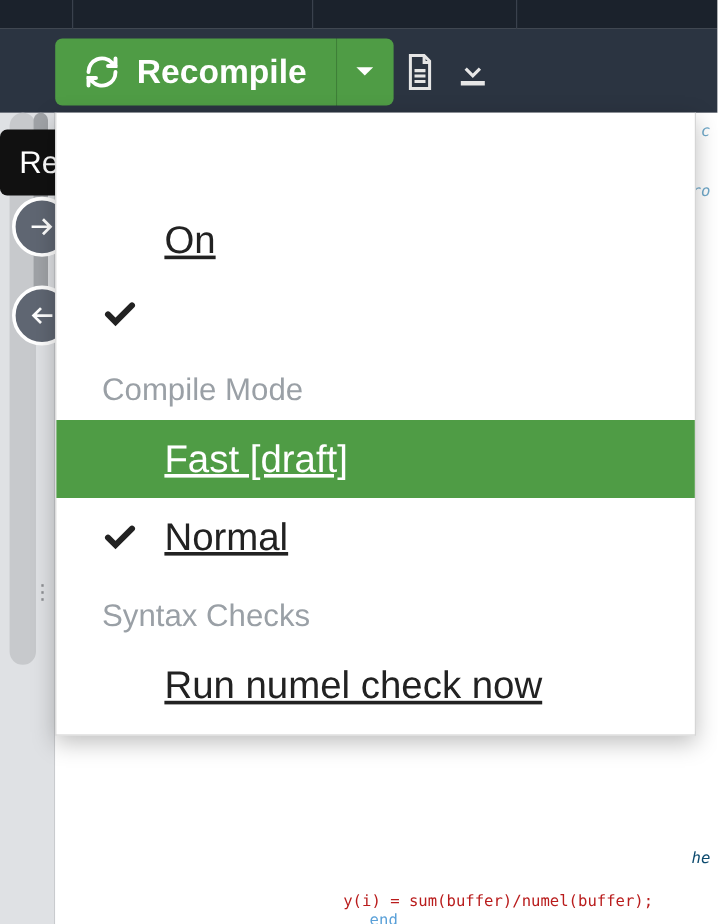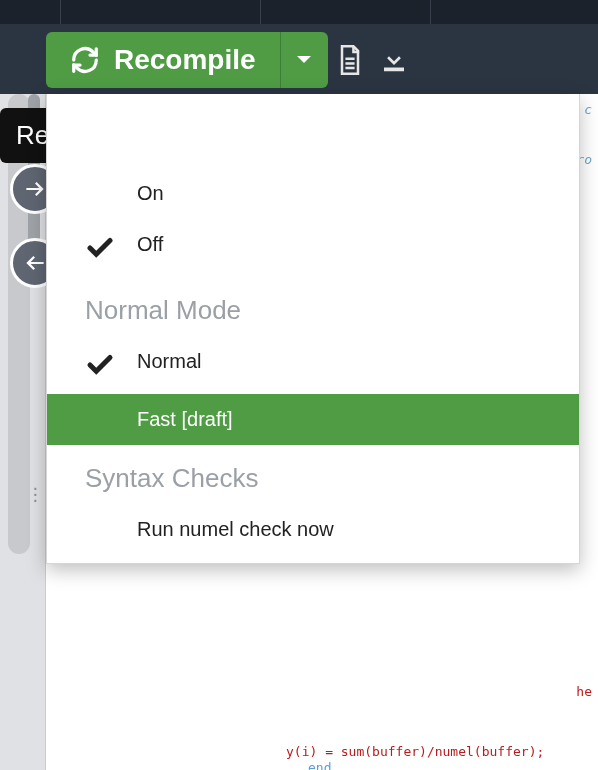--- a/index.html
+++ b/index.html
@@ -93,22 +93,22 @@
   .dropdown {
     position:absolute; top:94px; left:46px; width:534px;
     background:#fff; box-shadow:0 6px 18px rgba(0,0,0,.25);
     border:1px solid #d6d6d6; border-top:none;
     padding-top:74px; padding-bottom:8px;
   }
   .dropdown .section-label {
     color:#9aa0a6; font-size:26px; padding:18px 38px 10px;
   }
   .dropdown .item {
-    display:flex; font-size:20px; color:#222;
-    padding:14px 0 14px 38px; cursor:pointer; position:relative;
+    display:flex; font-size:32px; color:#222;
+    padding:14px 0 14px 38px; cursor:pointer; position:relative;text-decoration:underline;
   }
   .dropdown .item .check {
     width:52px; display:flex; align-items:center; justify-content:flex-start;
     color:#222;
   }
   .dropdown .item.selected {
     background:#4f9c45; color:#fff;
   }
   .dropdown .item .label { flex:1; }
 
@@ -129,21 +129,21 @@
 <div class="gutter">
   <div class="gutter-inner"></div>
   <div class="gutter-scroll"></div>
   <div class="gutter-dots">·<br>·<br>·</div>
 
 </div>
 
 <div class="editor-bg">
   <span class="codeline" style="top:8px; right:6px; font-style:italic; color:#6fa8c9">e c</span>
   <span class="codeline" style="top:58px; right:6px; font-style:italic; color:#6fa8c9">pro</span>
-  <span class="codeline" style="top:590px; right:6px; color:#b91c1c">he</span>
+  <span class="codeline" style="top:614px; right:6px; font-style:italic; color:#0c4a6e">he</span>
   <span class="codeline" style="top:650px; left:240px; color:#b91c1c">y(i) = sum(buffer)/numel(buffer);</span>
   <span class="codeline" style="top:666px; left:262px; color:#5aa0d8">end</span>
 </div>
 
 <div class="recompile-group">
   <button class="recompile-btn">
     <span>
       <svg width="30" height="30" viewBox="0 0 24 24" fill="none" stroke="#fff" stroke-width="2.6" stroke-linecap="round">
         <path d="M3 12a9 9 0 0 1 15.5-6.3L21 8"></path>
         <path d="M21 3v5h-5"></path>
@@ -204,39 +204,38 @@
     <span class="check"></span>
     <span class="label">On</span>
   </div>
 
   <div class="item">
     <span class="check">
       <svg width="30" height="30" viewBox="0 0 24 24" fill="none" stroke="#222" stroke-width="4" stroke-linecap="round">
           <path d="M4 12l5 5L20 6"></path>
         </svg>
     </span>
-    <span class="label">Off</span>
-  </div>
-
-  <div class="section-label">Normal Mode</div>
+  </div>
+
+  <div class="section-label">Compile Mode</div>
+
+  <div class="item selected">
+    <span class="check"></span>
+    <span class="label">Fast [draft]</span>
+  </div>
 
   <div class="item">
     <span class="check">
       <svg width="30" height="30" viewBox="0 0 24 24" fill="none" stroke="#222" stroke-width="4" stroke-linecap="round">
           <path d="M4 12l5 5L20 6"></path>
         </svg>
     </span>
     <span class="label">Normal</span>
   </div>
 
-  <div class="item selected">
-    <span class="check"></span>
-    <span class="label">Fast [draft]</span>
-  </div>
-
   <div class="section-label">Syntax Checks</div>
 
 
 
   <div class="item">
     <span class="check"></span>
     <span class="label">Run numel check now</span>
   </div>
 
 </div>

